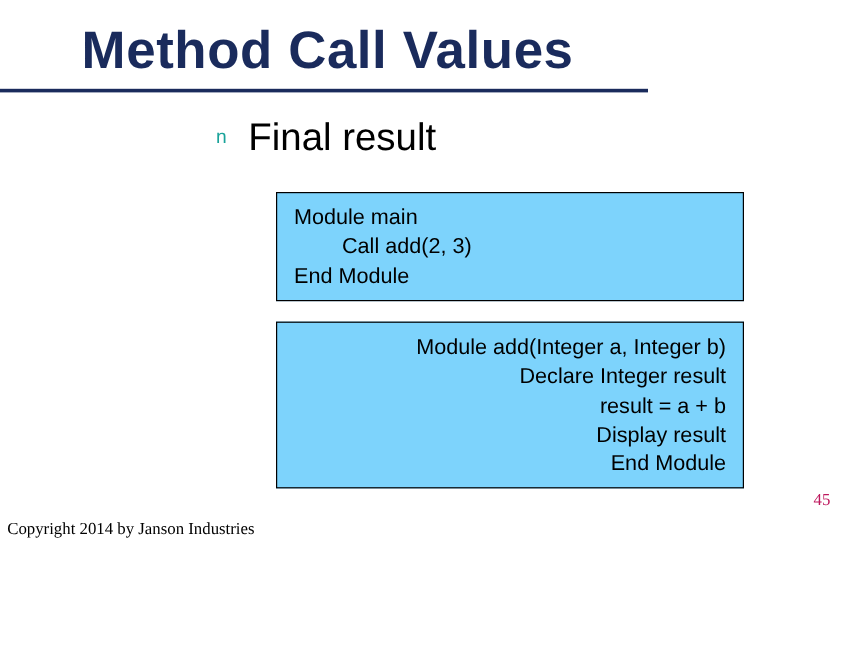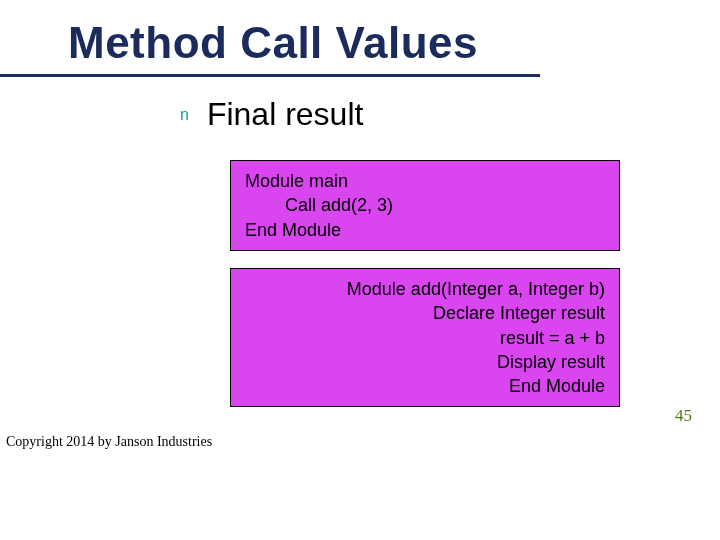--- a/index.html
+++ b/index.html
@@ -44,37 +44,37 @@
     color: #1aa39a;
     font-size: 16px;
   }
   .bullet-text {
     font-size: 32px;
     color: #000;
   }
   .code-box {
     position: absolute;
     left: 230px;
-    background: #d946ef;
+    background: #7dd3fc;
     border: 1.5px solid #000;
     padding: 8px 14px 8px 14px;
     font-family: Verdana, Geneva, sans-serif;
     font-size: 18px;
     line-height: 1.35;
     white-space: pre;
     color: #000;
   }
   .code-box-1 { top: 160px; width: 390px; }
   .code-box-2 { top: 268px; width: 390px; text-align: right; }
   .page-number {
     position: absolute;
     bottom: 30px;
     right: 28px;
-    font-size: 17px;
-    color: #4d7c0f;
+    font-size: 14px;
+    color: #be185d;
     font-family: "Times New Roman", Times, serif;
   }
   .copyright {
     position: absolute;
     bottom: 6px;
     left: 6px;
     font-size: 14px;
     color: #000;
     font-family: "Times New Roman", Times, serif;
   }

